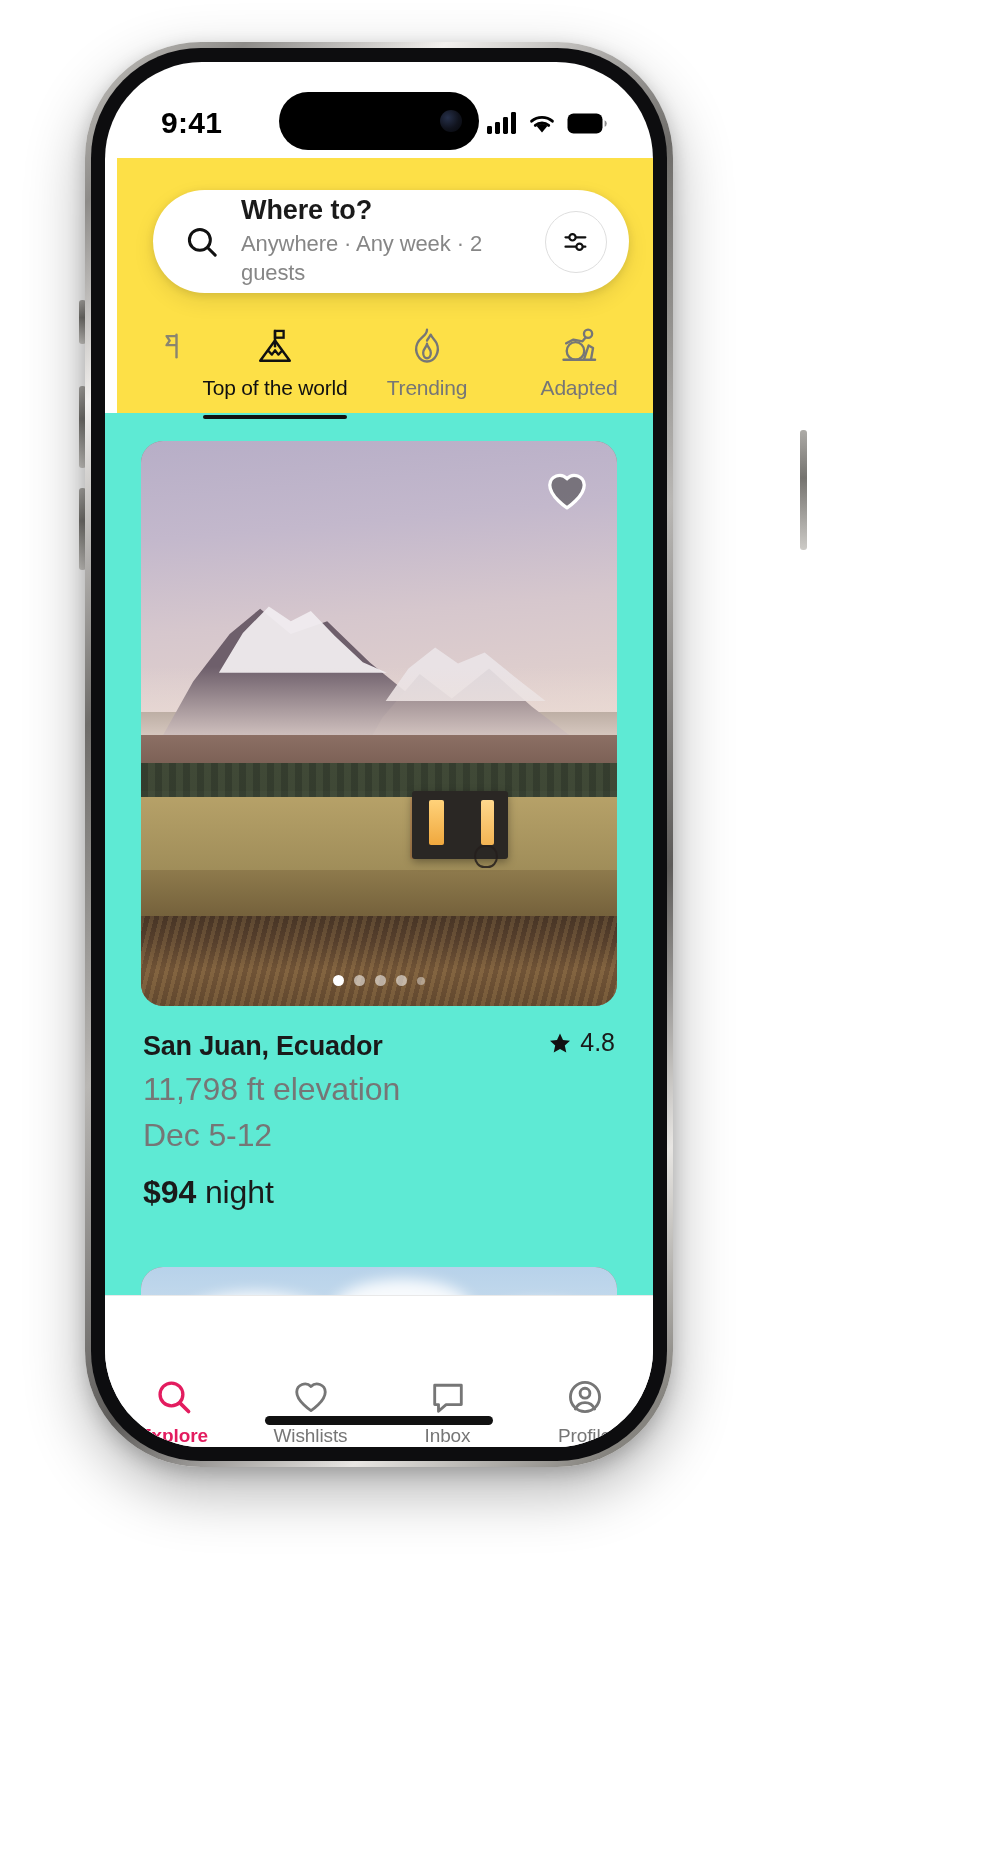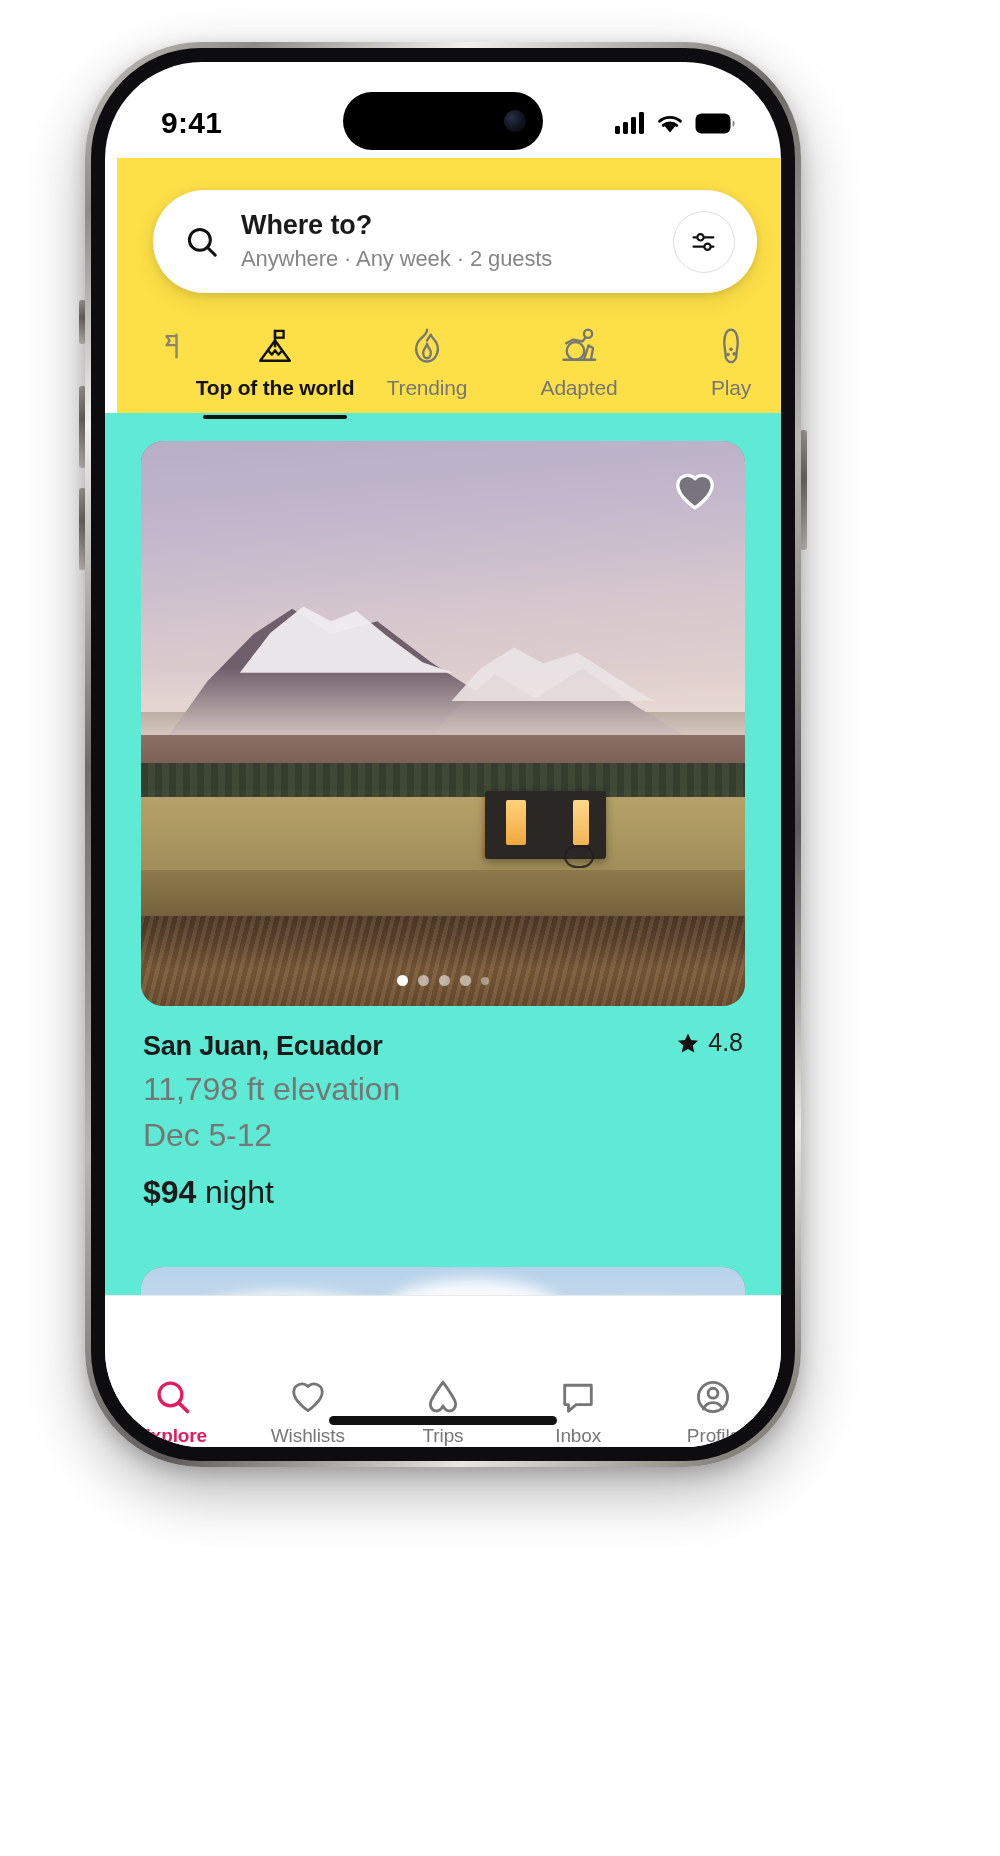--- a/index.html
+++ b/index.html
@@ -8,21 +8,21 @@
     background: #ffffff;
     font-family: "Liberation Sans", sans-serif;
     overflow: hidden;
   }
 
   
   #stage { position: relative; width: 1000px; height: 1856px; background: #fff; }
 
   .phone-outer {
     position: absolute; left: 85px; top: 42px;
-    width: 716px; height: 1425px;
+    width: 588px; height: 1425px;
     border-radius: 116px;
     background: linear-gradient(135deg,#c8c6c2 0%,#8d8b88 8%,#f2f0ee 18%,#6e6c69 34%,#b9b7b4 52%,#5d5b59 70%,#e8e6e3 84%,#86847f 96%);
     box-shadow: 0 24px 60px rgba(0,0,0,.30), 0 6px 18px rgba(0,0,0,.18);
   }
   .phone-mid {
     position: absolute; left: 6px; top: 6px; right: 6px; bottom: 6px;
     border-radius: 110px; background: #0d0d0f;
   }
   .phone-screen {
     position: absolute; left: 14px; top: 14px; right: 14px; bottom: 14px;
@@ -85,21 +85,21 @@
     height: 1px; background: #e9e9e9;
   }
   .tab {
     flex: 0 0 auto; width: 152px; height: 99px;
     display: flex; flex-direction: column; align-items: center; gap: 9px;
     position: relative; padding-top: 4px;
   }
   .tab.partial { width: 62px; opacity: .85; }
   .tab-icon { height: 43px; display: flex; align-items: center; justify-content: center; }
   .tab-label { font-size: 21px; color: #767676; letter-spacing: -.2px; white-space: nowrap; }
-  .tab.active .tab-label { color: #111; font-weight: bold; text-align: center; }
+  .tab.active .tab-label { color: #111; font-weight: normal; text-align: center; }
   .tab.active::after {
     content: ""; position: absolute; left: 4px; right: 4px; bottom: 0;
     height: 4px; background: #111; border-radius: 2px; z-index: 2;
   }
 
   
   .feed {
     position: absolute; left: 0; top: 351px; right: 0; bottom: 152px;
     overflow: hidden; background: #5eead4;
   }
@@ -400,26 +400,20 @@
           <div class="nav-label">Explore</div>
         </div>
 
         <div class="navitem">
           <svg width="38" height="38" viewBox="0 0 24 24">
             <path d="M12 20.6 C12 20.6 3 14.7 3 8.8 A5.2 5.2 0 0 1 12 5.4 A5.2 5.2 0 0 1 21 8.8 C21 14.7 12 20.6 12 20.6 Z" fill="none" stroke="#767676" stroke-width="1.8" stroke-linejoin="round"></path>
           </svg>
           <div class="nav-label">Wishlists</div>
         </div>
 
-        <div class="navitem">
-          <svg width="38" height="38" viewBox="0 0 24 24">
-            <path d="M12 2.6 C10.4 4.8 6.2 11 4.6 14.2 C3.2 17 4.4 20.4 7.6 20.8 C9.8 21 11.2 19.2 12 17.6 C12.8 19.2 14.2 21 16.4 20.8 C19.6 20.4 20.8 17 19.4 14.2 C17.8 11 13.6 4.8 12 2.6 Z" fill="none" stroke="#767676" stroke-width="1.8" stroke-linejoin="round"></path>
-          </svg>
-          <div class="nav-label">Trips</div>
-        </div>
 
         <div class="navitem">
           <svg width="38" height="38" viewBox="0 0 24 24">
             <path d="M3.6 4.6 h16.8 v12.2 h-9.6 l-4.8 4.2 v-4.2 h-2.4 Z" fill="none" stroke="#767676" stroke-width="1.8" stroke-linejoin="round"></path>
           </svg>
           <div class="nav-label">Inbox</div>
         </div>
 
         <div class="navitem">
           <svg width="38" height="38" viewBox="0 0 24 24">

